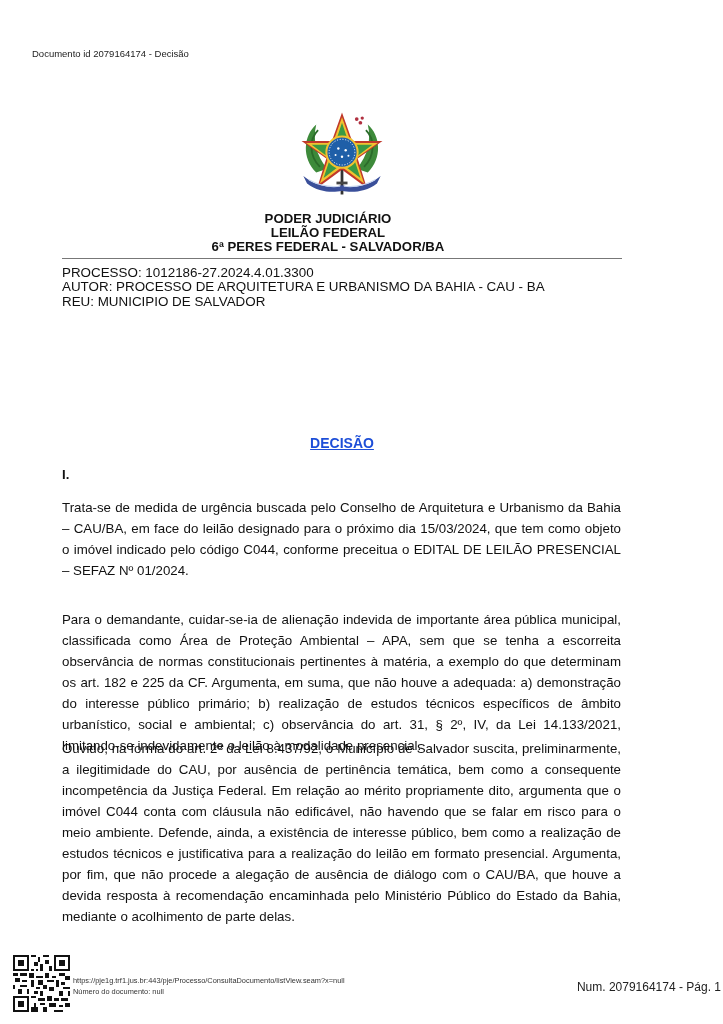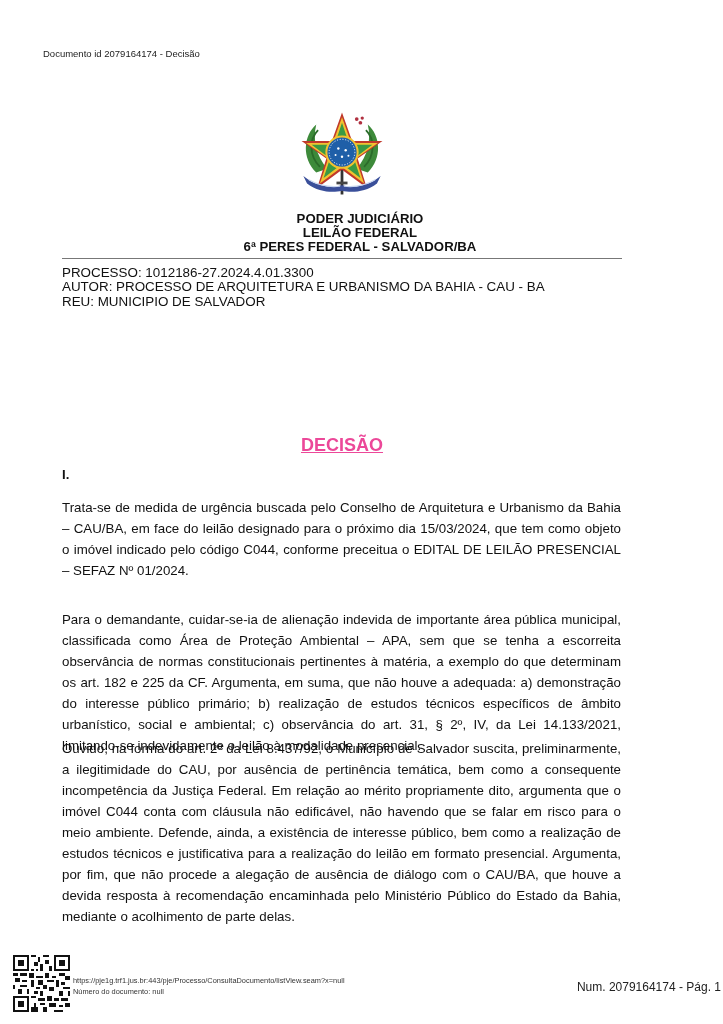--- a/index.html
+++ b/index.html
@@ -1,40 +1,40 @@
 <!DOCTYPE html>
 <html><head>
 <meta charset="utf-8">
 <style>
   html, body { margin: 0; padding: 0; }
   body {
     width: 723px; height: 1024px; background: #ffffff; position: relative; overflow: hidden;
     font-family: "Liberation Sans", sans-serif; color: #1a1a1a;
   }
   .doc-id {
-    position: absolute; left: 43px; top: 48px; font-size: 9.5px; color: #222;
+    position: absolute; left: 32px; top: 48px; font-size: 9.5px; color: #222;
   }
   .emblem {
     position: absolute; left: 296px; top: 108px; width: 92px; height: 92px;
   }
   .header-block {
-    position: absolute; left: 80px; width: 560px; top: 212px; text-align: center;
+    position: absolute; left: 48px; width: 560px; top: 212px; text-align: center;
     font-weight: bold; font-size: 13.2px; line-height: 14px; color: #111;
   }
   .header-rule {
     position: absolute; left: 62px; top: 258px; width: 560px; height: 0;
     border-top: 1.4px solid #777;
   }
   .case-info {
     position: absolute; left: 62px; top: 266px; font-size: 13.4px; line-height: 14.4px; color: #111;
   }
   .case-info div { white-space: nowrap; }
   .title {
     position: absolute; left: 62px; width: 560px; top: 435px; text-align: center;
-    font-weight: bold; font-size: 18px; text-decoration: underline; color: #ec4899;
+    font-weight: bold; font-size: 14px; text-decoration: underline; color: #1d4ed8;
   }
   .section-num {
     position: absolute; left: 62px; top: 467px; font-weight: bold; font-size: 13.2px; color: #111;
   }
   .body-text {
     position: absolute; left: 62px; width: 559px; font-size: 13.3px; line-height: 21px;
     text-align: justify; color: #111;
   }
   .p1 { top: 497px; }
   .p2 { top: 584px; margin-top: 25px; }

